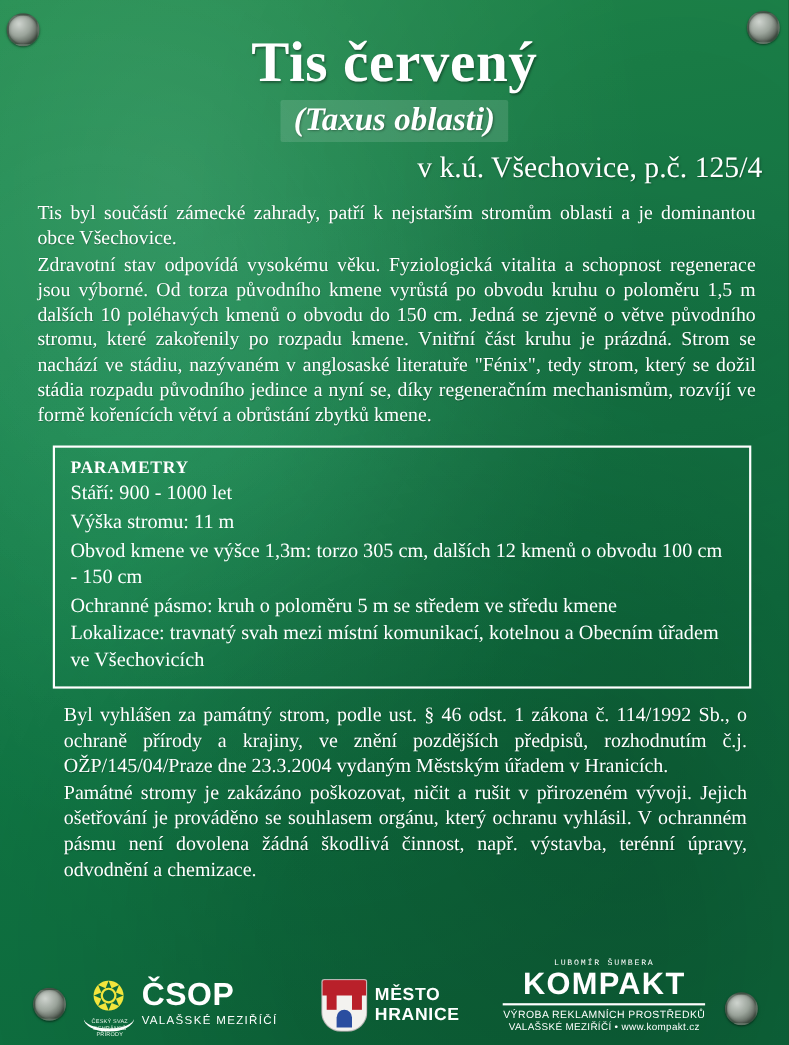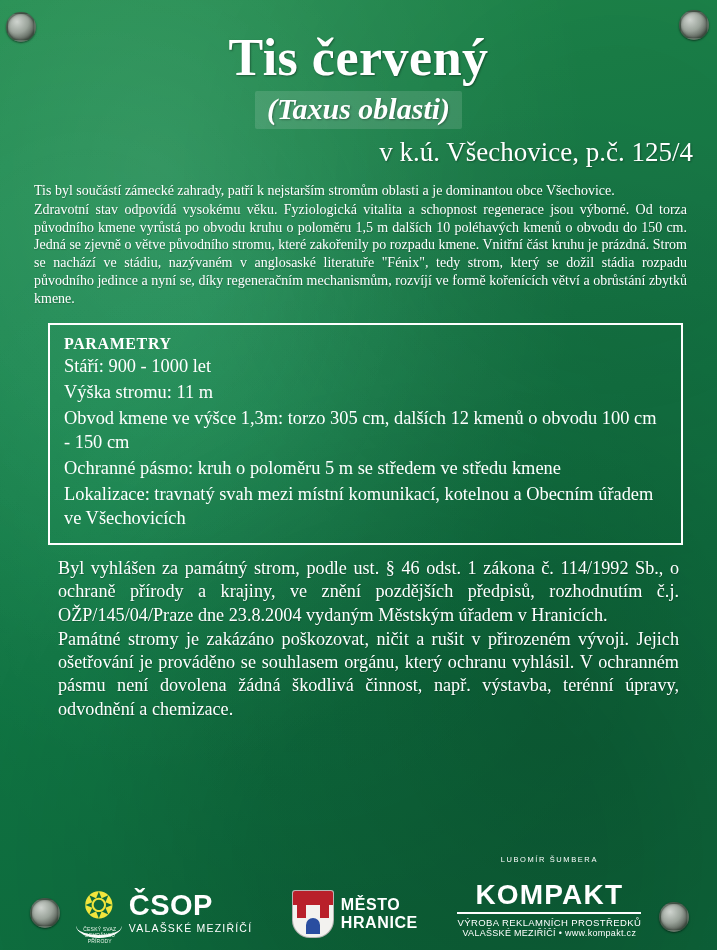--- a/index.html
+++ b/index.html
@@ -87,21 +87,21 @@
 
   .subtitle {
     text-align: right;
     font-size: 27px;
     font-weight: 400;
     margin: 8px 0 14px 0;
     text-shadow: 1px 1px 2px rgba(0,0,0,0.3);
   }
 
   .body-text {
-    font-size: 14px;
+    font-size: 18px;
     line-height: 1.27;
     text-align: justify;
     text-shadow: 0.5px 0.5px 1px rgba(0,0,0,0.25);
     padding: 0 6px 0 10px;
   }
   .body-text p {
     margin: 0;
   }
   .body-text p + p {
     margin-top: 1px;
@@ -252,21 +252,22 @@
   }
 
   
   .kompakt {
     text-align: center;
     font-family: "Liberation Sans", sans-serif;
   }
   .kompakt .sumbera {
     font-size: 7.5px;
     letter-spacing: 1.6px;
-    margin-bottom: 17px;
+    margin-bottom: 1px;
+    font-family: Liberation Mono, monospace;
   }
   .kompakt .kname {
     font-size: 28px;
     font-weight: 700;
     letter-spacing: 1.2px;
     line-height: 1;
   }
   .kompakt .kline {
     height: 2px;
     background: #ffffff;
@@ -312,21 +313,21 @@
       <div class="params-list">
         <div>Stáří: 900 - 1000 let</div>
         <div>Výška stromu: 11 m</div>
         <div>Obvod kmene ve výšce 1,3m: torzo 305 cm, dalších 12 kmenů o obvodu 100 cm - 150 cm</div>
         <div>Ochranné pásmo: kruh o poloměru 5 m se středem  ve středu kmene</div>
         <div>Lokalizace: travnatý svah mezi místní komunikací, kotelnou a Obecním úřadem ve Všechovicích</div>
       </div>
     </div>
 
     <div class="legal">
-      <p>Byl vyhlášen za památný strom, podle ust. § 46 odst. 1 zákona č. 114/1992 Sb., o ochraně přírody a krajiny, ve znění pozdějších předpisů, rozhodnutím č.j. OŽP/145/04/Praze dne 23.8.2004 vydaným Městským úřadem v Hranicích.</p>
+      <p>Byl vyhlášen za památný strom, podle ust. § 46 odst. 1 zákona č. 114/1992 Sb., o ochraně přírody a krajiny, ve znění pozdějších předpisů, rozhodnutím č.j. OŽP/145/04/Praze dne 23.3.2004 vydaným Městským úřadem v Hranicích.</p>
       <p>Památné stromy je zakázáno poškozovat, ničit a rušit v přirozeném vývoji. Jejich ošetřování je prováděno se souhlasem orgánu, který ochranu vyhlásil. V ochranném pásmu není dovolena žádná škodlivá činnost, např. výstavba, terénní úpravy, odvodnění a chemizace.</p>
     </div>
 
   </div>
 
   <div class="logos">
 
     <div class="logo">
       <div class="csop-mark">
         <div class="csop-flower">❂</div>

